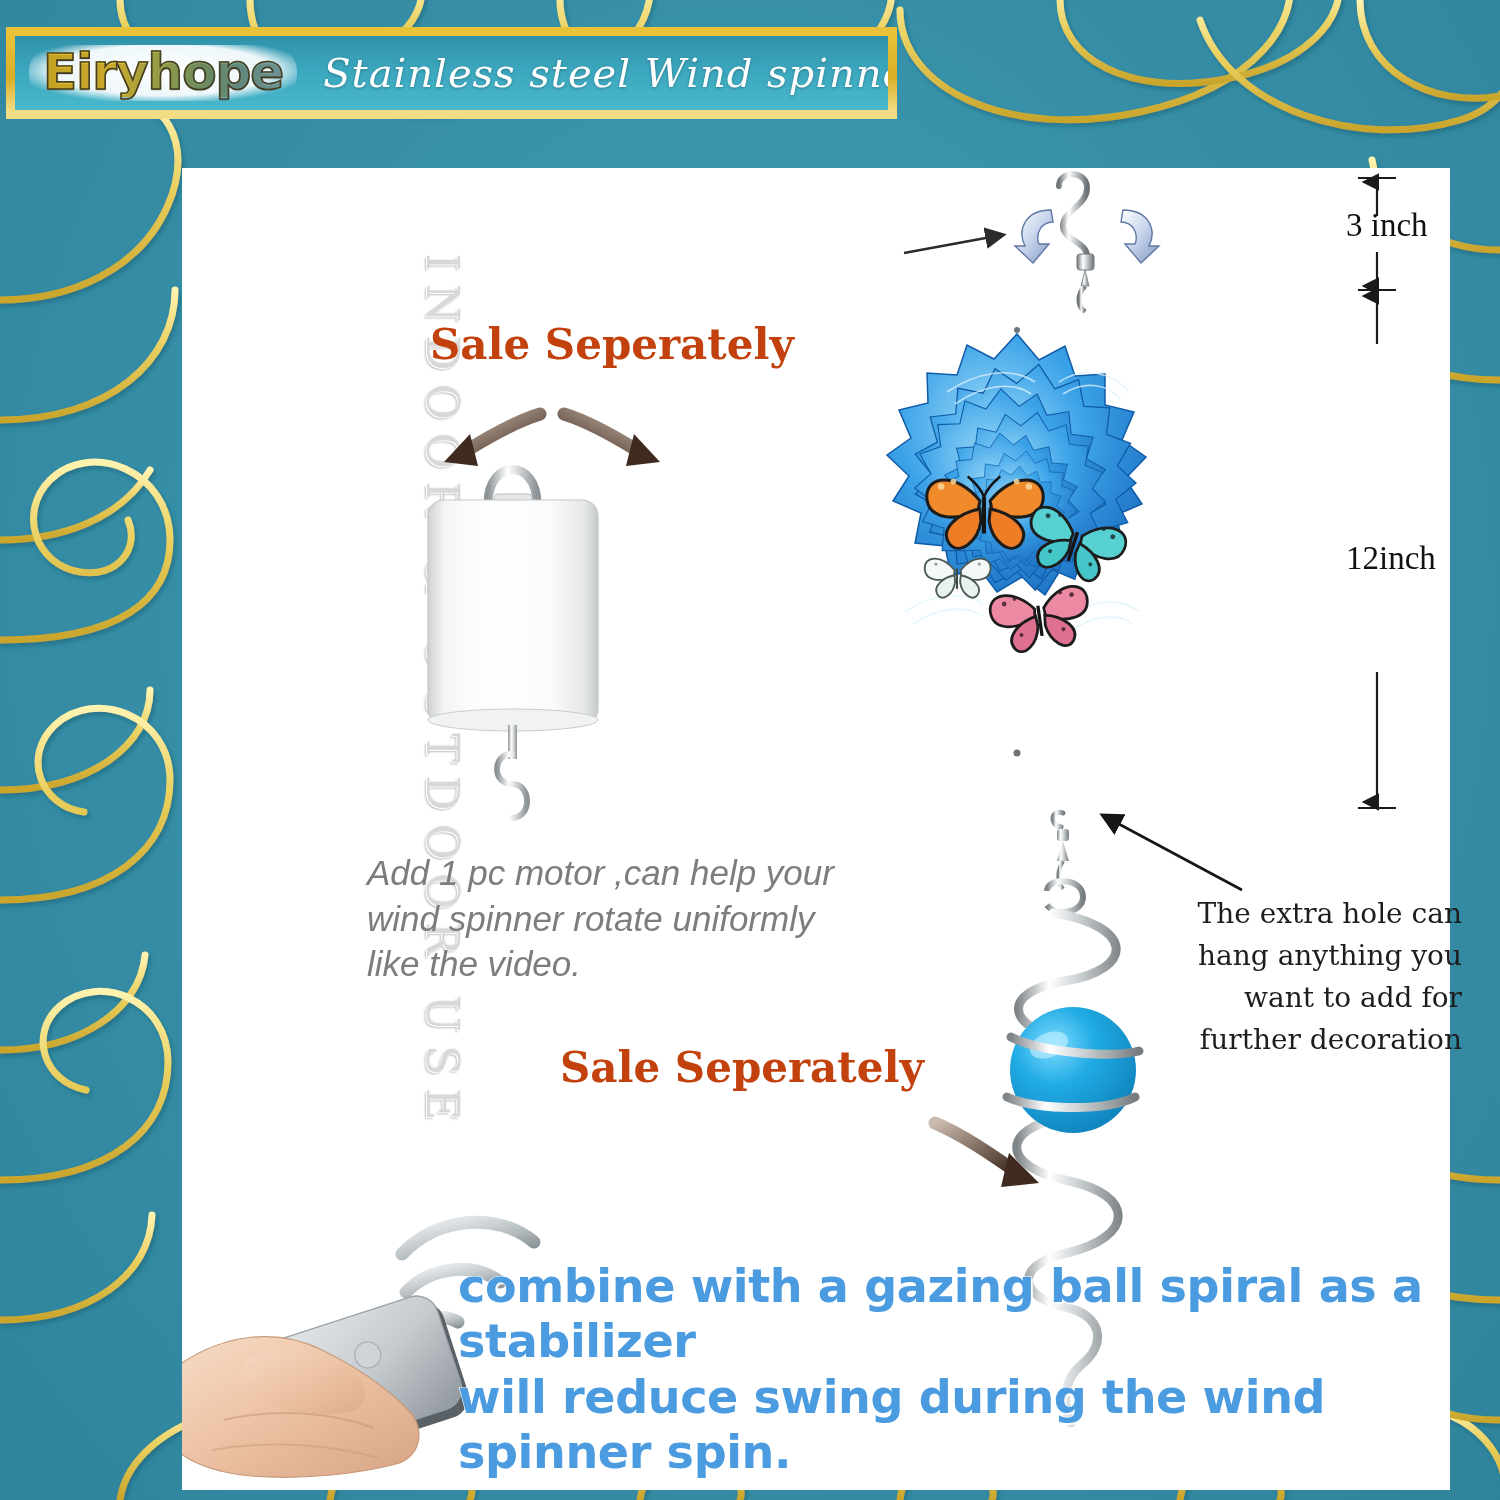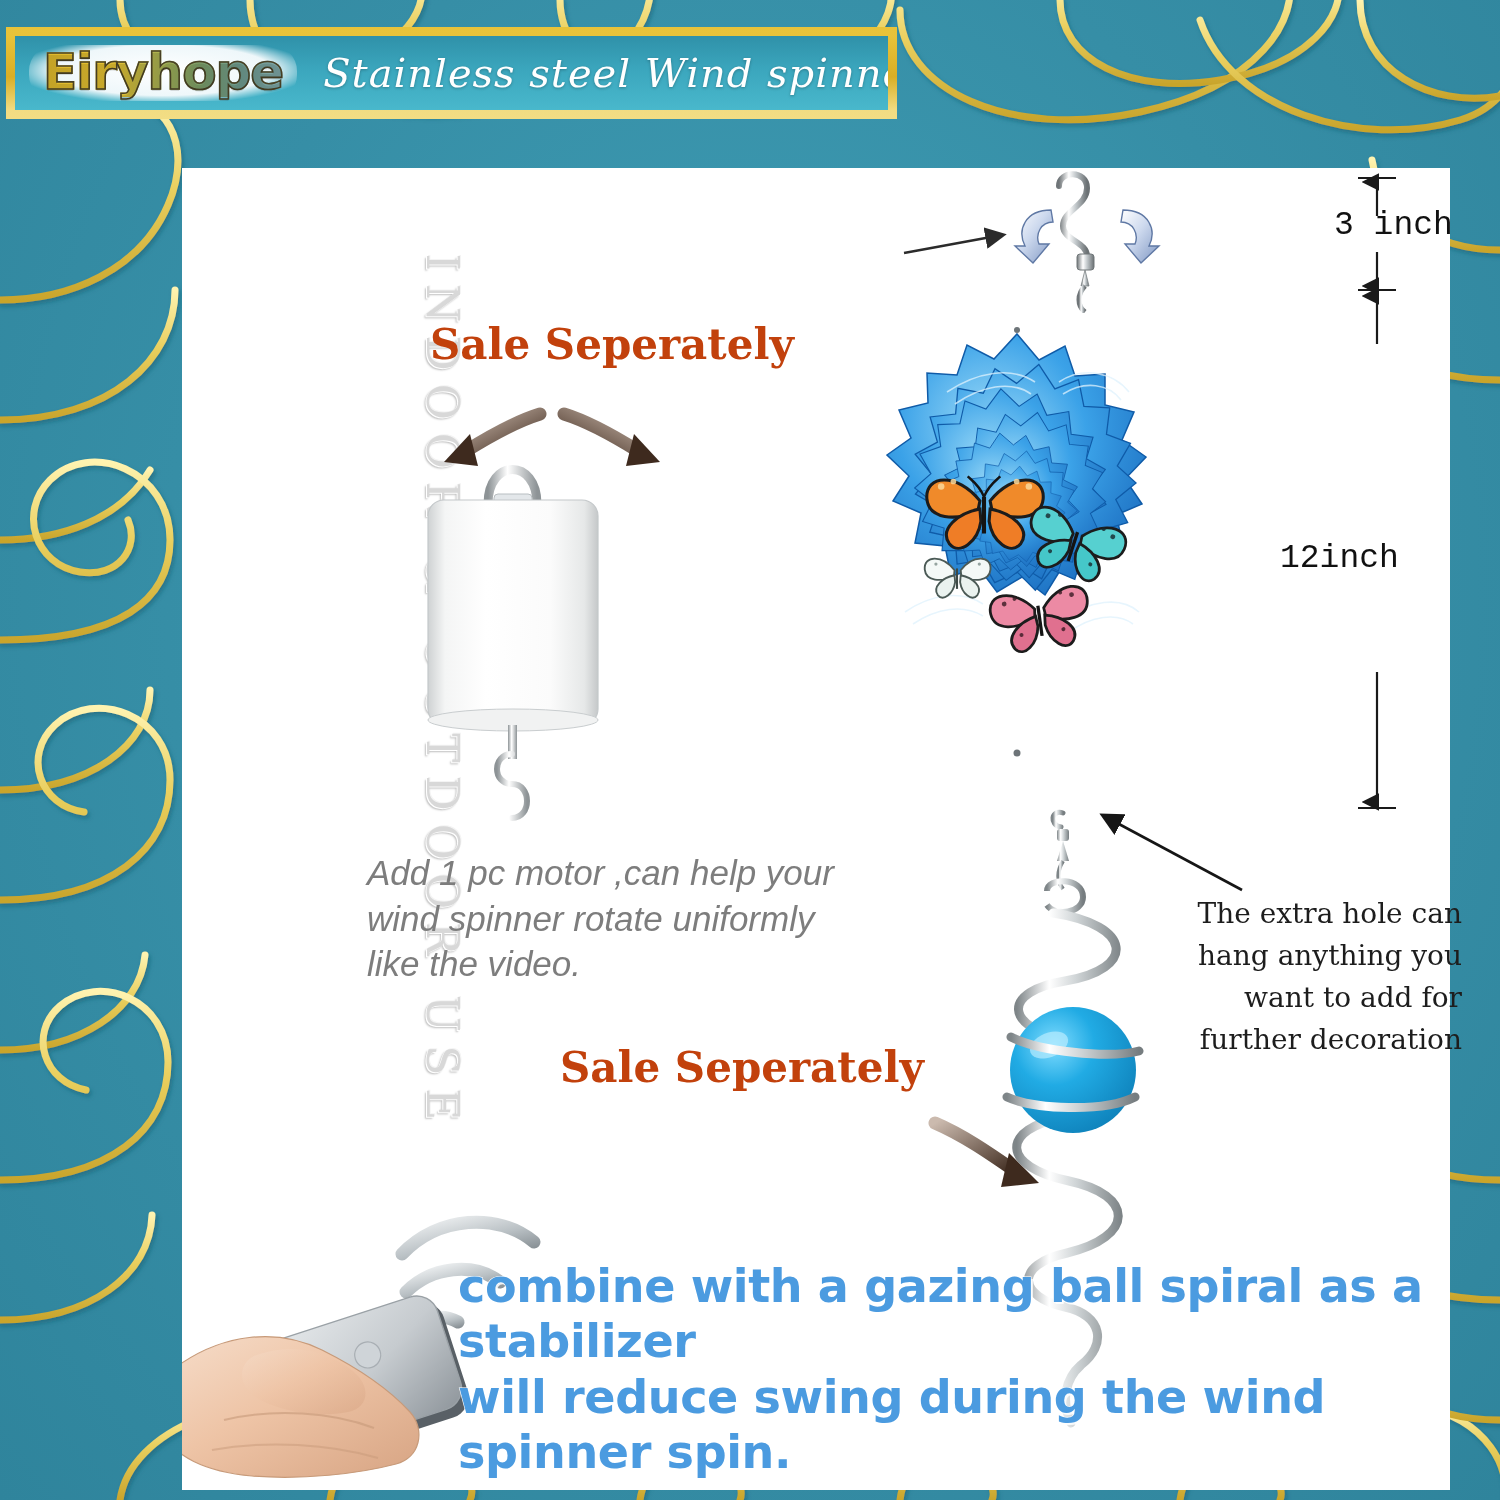--- a/index.html
+++ b/index.html
@@ -125,24 +125,25 @@
     position: absolute;
     font-family: "Liberation Sans", sans-serif;
     color: #7d7d7d;
     font-size: 35px;
     line-height: 1.3;
     white-space: pre-line;
     font-style: italic;
   }
   .dim-label {
     position: absolute;
-    font-family: Liberation Mono, monospace;
+    font-family: Liberation Serif, serif;
     color: #111111;
     font-size: 33px;
     white-space: nowrap;
+    margin-left: 12px;
   }
 
   
   .headline {
     position: absolute;
     left: 458px;
     top: 1258px;
     width: 1000px;
     font-family: "DejaVu Sans", sans-serif;
     font-weight: 700;
@@ -622,21 +623,21 @@
       </g>
       <g stroke="#1a1a1a" stroke-width="2.2" fill="none">
         <line x1="37" y1="44" x2="37" y2="10" marker-end="url(#dm1)"></line>
         <line x1="37" y1="80" x2="37" y2="114" marker-end="url(#dm2)"></line>
         <line x1="37" y1="172" x2="37" y2="124" marker-end="url(#dm1)"></line>
         <line x1="37" y1="500" x2="37" y2="630" marker-end="url(#dm2)"></line>
       </g>
     </svg>
   </div>
   <div class="dim-label" style="left:1334px; top:207px;">3 inch</div>
-  <div class="dim-label" style="left:1280px; top:540px;">12inch</div>
+  <div class="dim-label" style="left:1334px; top:540px;">12inch</div>
 
   <div class="remote-wrap">
     <svg viewBox="0 0 360 370">
       <defs>
         <linearGradient id="skin" x1="0" y1="0" x2="1" y2="1">
           <stop offset="0%" stop-color="#f6ddca"></stop>
           <stop offset="45%" stop-color="#eec4a6"></stop>
           <stop offset="100%" stop-color="#d7a483"></stop>
         </linearGradient>
         <linearGradient id="remote" x1="0" y1="0" x2="1" y2="1">

